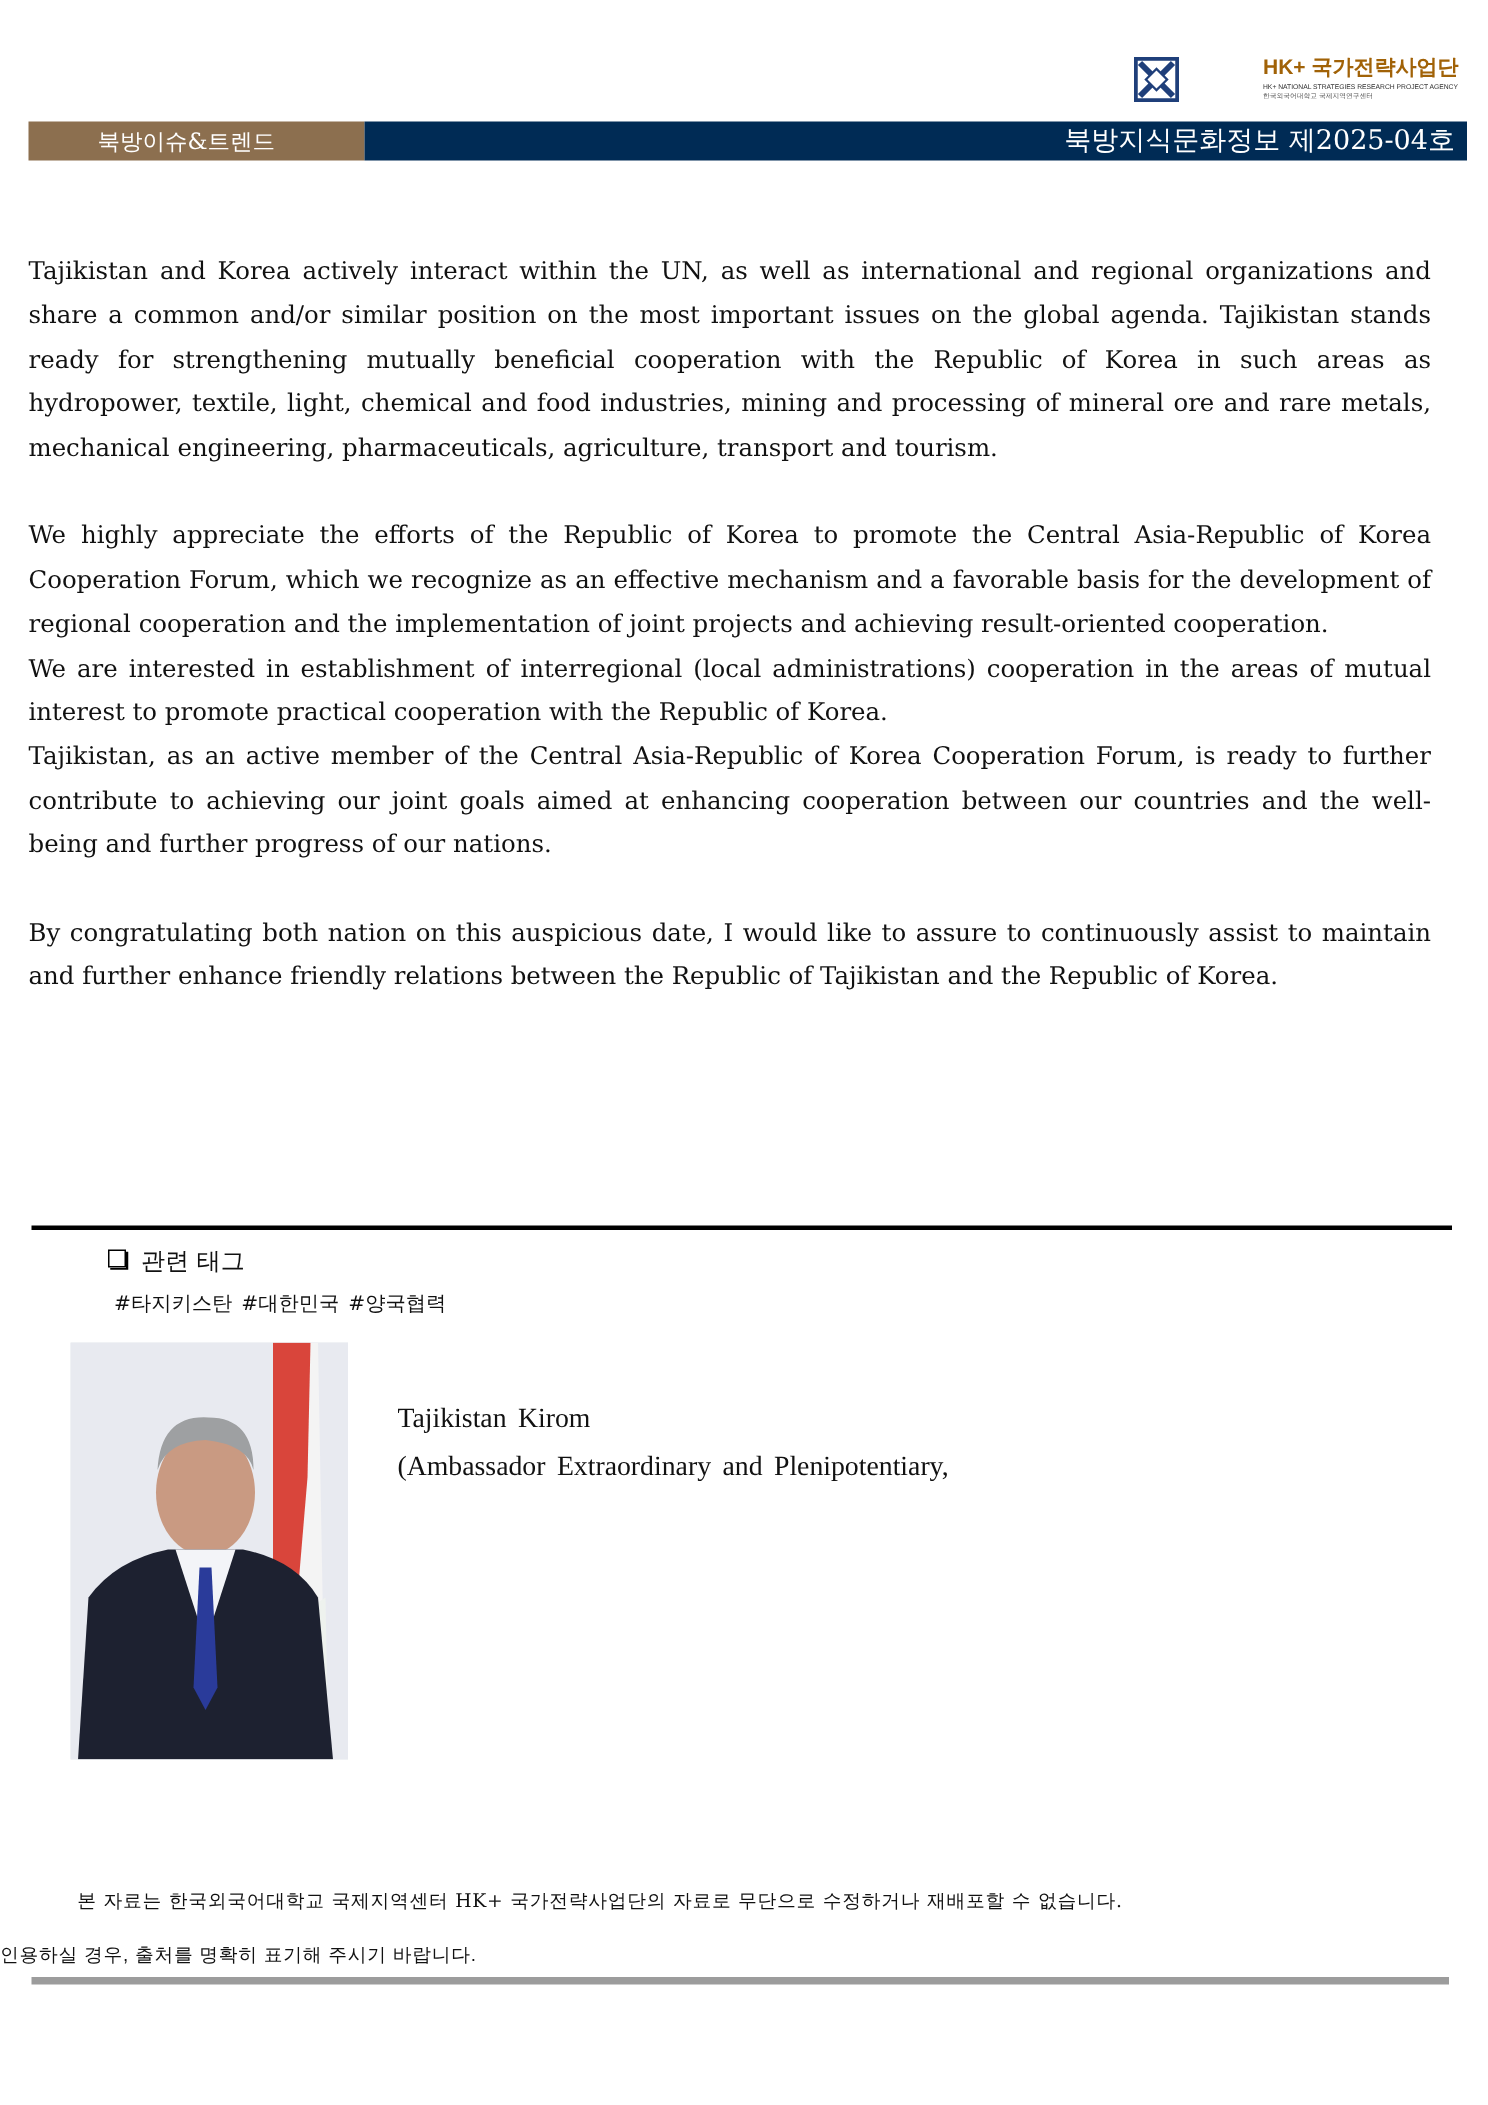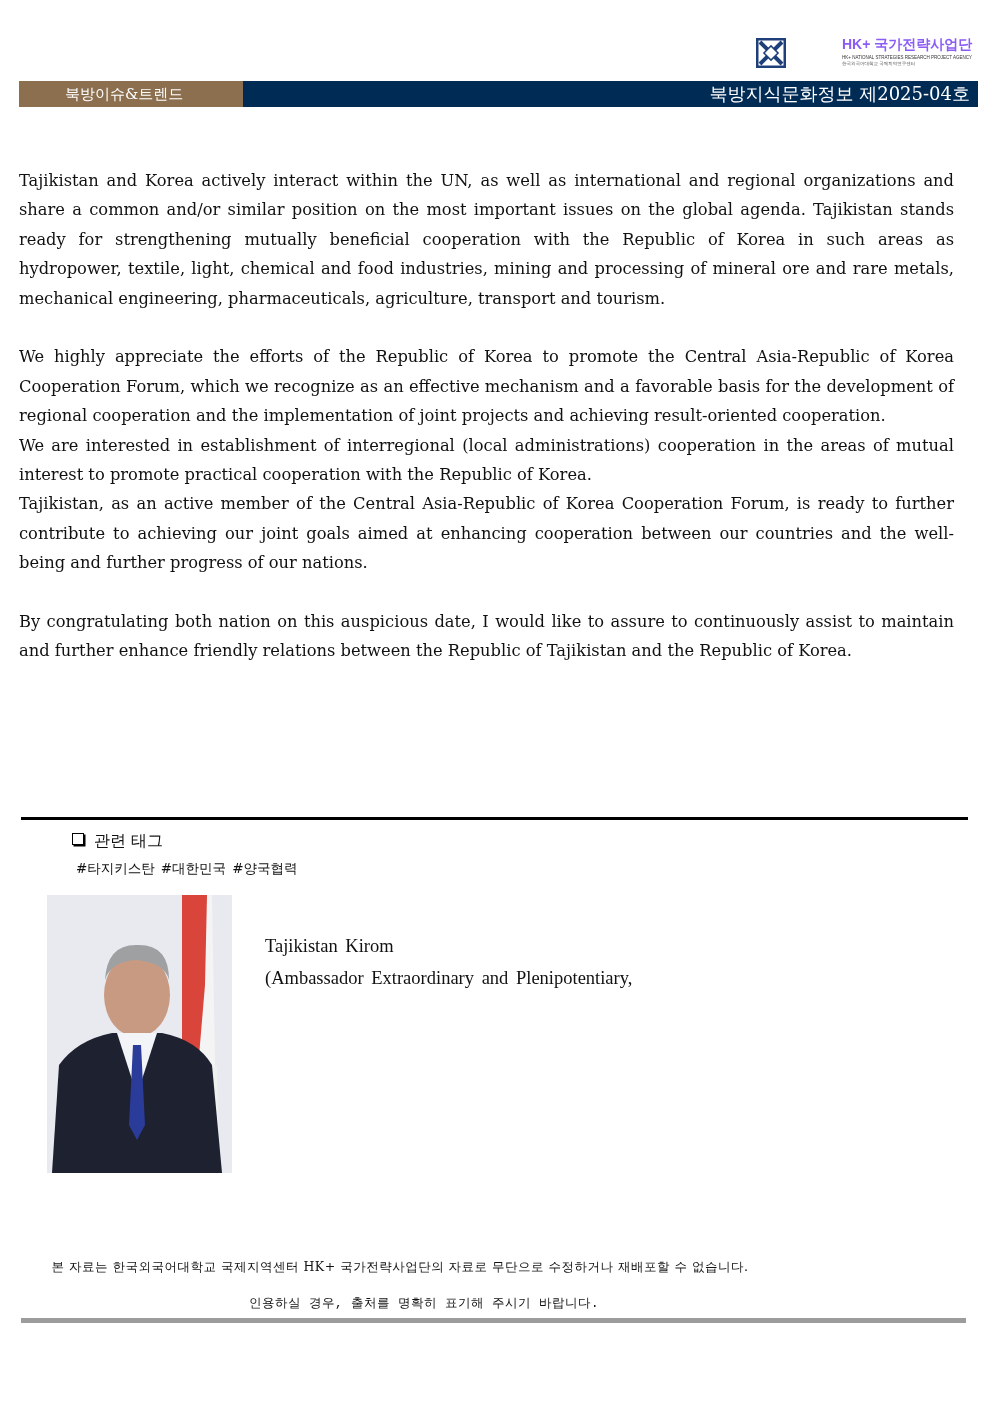--- a/index.html
+++ b/index.html
@@ -1,38 +1,38 @@
 <!DOCTYPE html>
 <html><head>
 <meta charset="utf-8">
 <style>
   html, body { margin: 0; padding: 0; background: #ffffff; }
   body { width: 992px; height: 1403px; position: relative; font-family: "DejaVu Serif", serif; color: #111; overflow: hidden; }
   .logo { position: absolute; left: 756px; top: 36px; width: 216px; height: 34px; }
   .logo-mark { position: absolute; left: 0; top: 2px; width: 30px; height: 30px; }
   .logo-cias { position: absolute; left: 32px; top: 4px; font-family: "Liberation Serif", serif; font-size: 24px; font-weight: bold; color: #1f3f7a; letter-spacing: -0.5px; margin-top: 38px; }
-  .logo-hk { position: absolute; left: 86px; top: 0px; font-family: "Liberation Sans", sans-serif; font-size: 14px; font-weight: bold; color: #8b5cf6; white-space: nowrap; }
+  .logo-hk { position: absolute; left: 86px; top: 0px; font-family: "Liberation Sans", sans-serif; font-size: 14px; font-weight: bold; color: #a16207; white-space: nowrap; }
   .logo-sub1 { position: absolute; left: 86px; top: 19px; font-size: 4.5px; color: #333; white-space: nowrap; font-family: "Liberation Sans", sans-serif; }
   .logo-sub2 { position: absolute; left: 86px; top: 25px; font-size: 4.5px; color: #555; white-space: nowrap; font-family: "Liberation Sans", sans-serif; }
   .header-bar { position: absolute; left: 19px; top: 81px; width: 959px; height: 26px; display: flex; }
   .hb-left { width: 224px; background: #8c6f4f; color: #fff; font-size: 15px; line-height: 26px; padding-left: 46px; box-sizing: border-box; }
   .hb-right { flex: 1; background: #002b55; color: #fff; font-size: 18px; line-height: 26px; text-align: right; padding-right: 8px; }
   .body-text { position: absolute; left: 19px; top: 166px; width: 935px; font-family: "DejaVu Serif", serif; font-size: 16.3px; line-height: 29.4px; text-align: justify; color: #111; }
   .body-text p { margin: 0; }
   .body-text .gap { height: 29.4px; }
   .divider-top { position: absolute; left: 21px; top: 817px; width: 947px; height: 3px; background: #000; }
   .tags-title { position: absolute; left: 72px; top: 831px; font-family: "DejaVu Sans", sans-serif; font-size: 16px; }
   .tags-title .box { display: inline-block; width: 10px; height: 10px; border: 1.5px solid #000; box-shadow: 1.5px 1.5px 0 #000; margin-right: 10px; vertical-align: 1px; }
   .tags { position: absolute; left: 76px; top: 860px; font-family: "DejaVu Sans", sans-serif; font-size: 13.5px; }
   .tags span { margin-right: 6px; }
   .photo { position: absolute; left: 47px; top: 895px; width: 185px; height: 278px; background: #e6e8ee; overflow: hidden; }
   .author { position: absolute; left: 265px; top: 930px; font-family: "Liberation Serif", serif; font-size: 18.5px; line-height: 32px; color: #111; }
   .author div { white-space: nowrap; word-spacing: 3px; }
   .footer1 { position: absolute; left: 0; width: 800px; top: 1259px; text-align: center; font-family: "DejaVu Serif", serif; font-size: 12.5px; letter-spacing: 0.5px; }
-  .footer2 { position: absolute; left: 0; width: 848px; top: 1295px; text-align: center; font-family: Liberation Mono, monospace; font-size: 12.5px; letter-spacing: 0.5px; }
+  .footer2 { position: absolute; left: 0; width: 848px; top: 1295px; font-family: Liberation Sans, sans-serif; font-size: 12.5px; letter-spacing: 0.5px; }
   .divider-bottom { position: absolute; left: 21px; top: 1318px; width: 945px; height: 5px; background: #9c9c9c; }
 </style>
 </head>
 <body>
 
 <div class="logo">
   <svg class="logo-mark" viewBox="0 0 30 30">
     <rect x="1" y="1" width="28" height="28" fill="none" stroke="#1f3f7a" stroke-width="3"></rect>
     <path d="M4 4 L26 26 M26 4 L4 26" stroke="#1f3f7a" stroke-width="4"></path>
     <rect x="10" y="10" width="10" height="10" fill="#fff" stroke="#1f3f7a" stroke-width="1.5" transform="rotate(45 15 15)"></rect>

